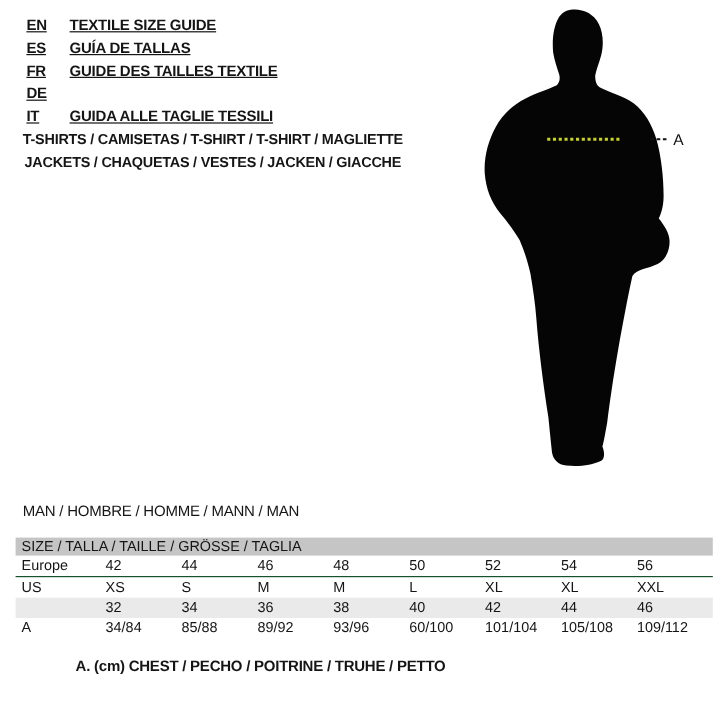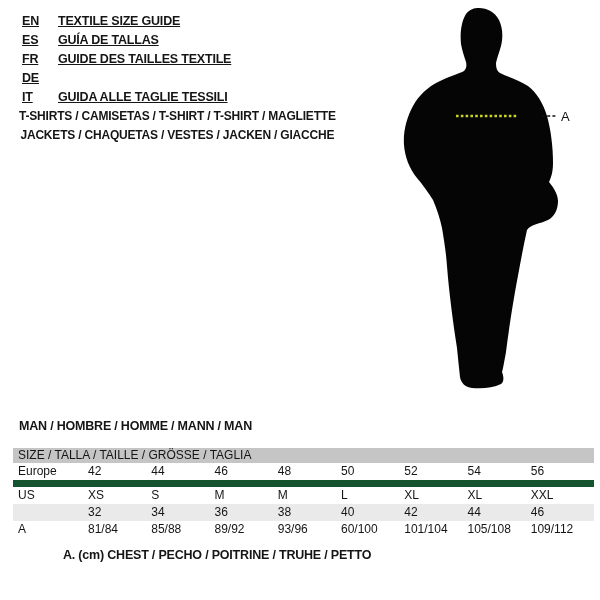--- a/index.html
+++ b/index.html
@@ -7,25 +7,25 @@
     width:600px;height:600px;position:relative;background:#ffffff;
     font-family:"Liberation Sans", sans-serif;color:var(--ink,#151515);
     overflow:hidden;
   }
   .lang-list{position:absolute;left:22px;top:12px;}
   .lang-row{display:flex;line-height:19px;font-size:12.5px;font-weight:700;letter-spacing:-0.2px;text-decoration:underline;}
   .lang-code{width:36px;flex:0 0 36px;}
   .categories{position:absolute;left:19px;top:107px;}
   .category-line{line-height:19px;font-size:12px;font-weight:700;letter-spacing:-0.2px;text-align:center;}
   .figure-svg{position:absolute;left:0;top:0;width:600px;height:600px;}
-  .section-title{position:absolute;left:19px;top:419px;font-size:12.5px;font-weight:700;letter-spacing:-0.2px;}
+  .section-title{position:absolute;left:19px;top:419px;font-size:12.5px;font-weight:400;letter-spacing:-0.2px;}
   .size-table{position:absolute;left:13px;top:448px;width:581px;font-size:12px;}
   .t-header{height:15px;line-height:15px;background:var(--header-bg,#c5c5c5);padding-left:5px;}
   .t-row{display:flex;height:17px;line-height:17px;}
-  .t-row.sep{border-bottom:7px solid #14532d;}
+  .t-row.sep{border-bottom:1px solid #14532d;}
   .t-row.shaded{background:var(--row-shade,#eaeaea);}
   .t-label{flex:0 0 70px;padding-left:5px;}
   .t-cell{flex:1;text-align:left;}
   .footnote{position:absolute;left:20px;top:548px;font-size:12.5px;font-weight:700;letter-spacing:-0.2px;margin-left:43px;}
 </style>
 </head>
 <body>
 
 <div>
 
@@ -116,21 +116,21 @@
       <span class="t-cell">36</span>
       <span class="t-cell">38</span>
       <span class="t-cell">40</span>
       <span class="t-cell">42</span>
       <span class="t-cell">44</span>
       <span class="t-cell">46</span>
     </div>
 
     <div class="t-row">
       <span class="t-label">A</span>
-      <span class="t-cell">81/84</span>
+      <span class="t-cell">34/84</span>
       <span class="t-cell">85/88</span>
       <span class="t-cell">89/92</span>
       <span class="t-cell">93/96</span>
       <span class="t-cell">60/100</span>
       <span class="t-cell">101/104</span>
       <span class="t-cell">105/108</span>
       <span class="t-cell">109/112</span>
     </div>
   </div>
 

